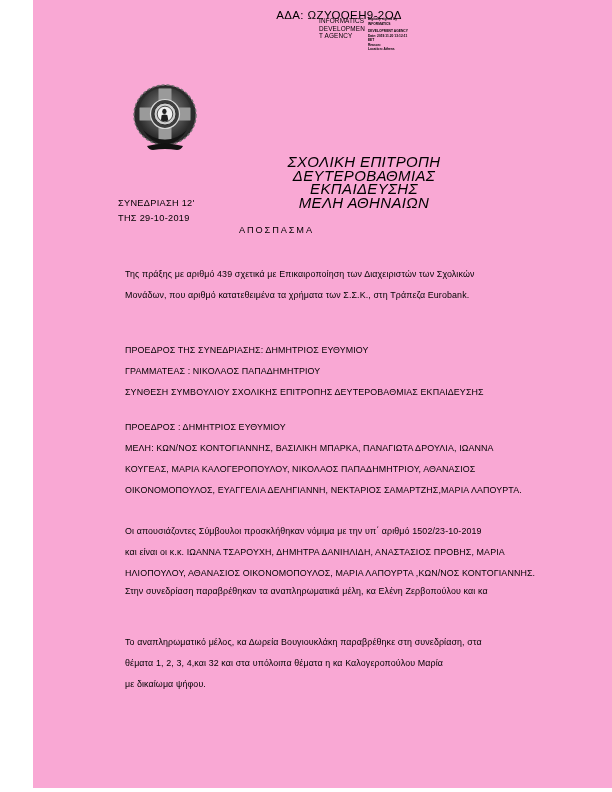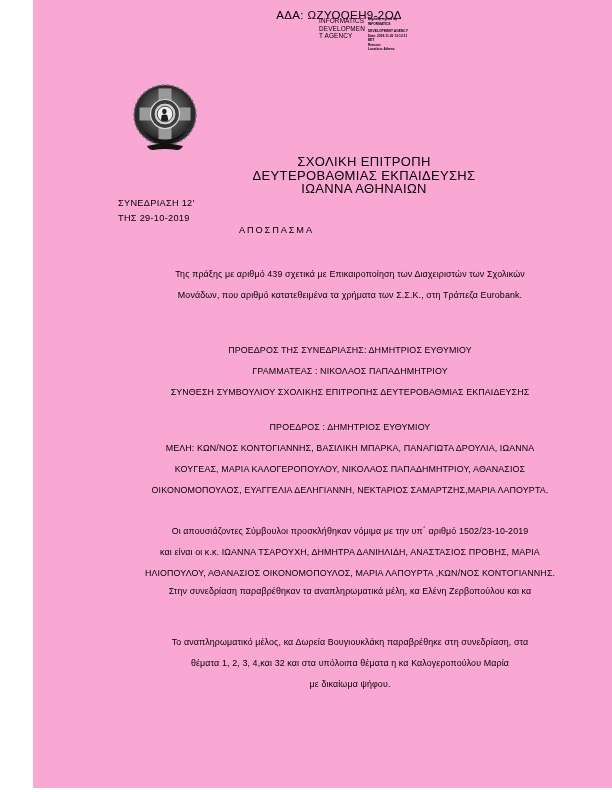--- a/index.html
+++ b/index.html
@@ -69,24 +69,25 @@
     height: 72px;
   }
 
   
   .committee {
     position: absolute;
     left: 206px;
     top: 155px;
     width: 250px;
     text-align: center;
-    font-size: 13px;
+    font-size: 15px;
     line-height: 13.5px;
     letter-spacing: 0.35px;
     font-weight: 400;
+    font-style: italic;
   }
 
   
   .session {
     position: absolute;
     left: 85px;
     top: 196px;
     font-size: 9.2px;
     line-height: 14.5px;
     letter-spacing: 0.3px;
@@ -106,21 +107,20 @@
   }
 
   
   .body-text {
     position: absolute;
     left: 92px;
     width: 450px;
     font-size: 8.9px;
     line-height: 21px;
     letter-spacing: 0.12px;
-    text-align: center;
   }
   .blk-subject { top: 264px; }
   .blk-officers { top: 340px; }
   .blk-members { top: 417px; }
   .blk-absent  { top: 521px; }
   .blk-alt1    { top: 581px; }
   .blk-alt2    { top: 632px; }
 
   .body-text p {
     margin: 0;
@@ -193,21 +193,21 @@
         <path d="M12 48 q8 13 22 15 q14 -2 22 -15 q-9 9 -22 10 q-13 -1 -22 -10 Z"></path>
       </g>
 
       <path d="M16 64 q18 -5 36 0 q-2 4 -6 4 q-12 -2 -24 0 q-4 0 -6 -4 Z" fill="#111111"></path>
     </svg>
   </div>
 
   <div class="committee">
     <div>ΣΧΟΛΙΚΗ ΕΠΙΤΡΟΠΗ</div>
     <div>ΔΕΥΤΕΡΟΒΑΘΜΙΑΣ ΕΚΠΑΙΔΕΥΣΗΣ</div>
-    <div>ΙΩΑΝΝΑ ΑΘΗΝΑΙΩΝ</div>
+    <div>ΜΕΛΗ ΑΘΗΝΑΙΩΝ</div>
   </div>
 
   <div class="session">
     <div>
       <span>ΣΥΝΕΔΡΙΑΣΗ</span>
       <b><span>12</span><span>ʹ</span></b>
     </div>
     <div>
       <span>ΤΗΣ</span>
       <b><span>29-10-2019</span></b>

